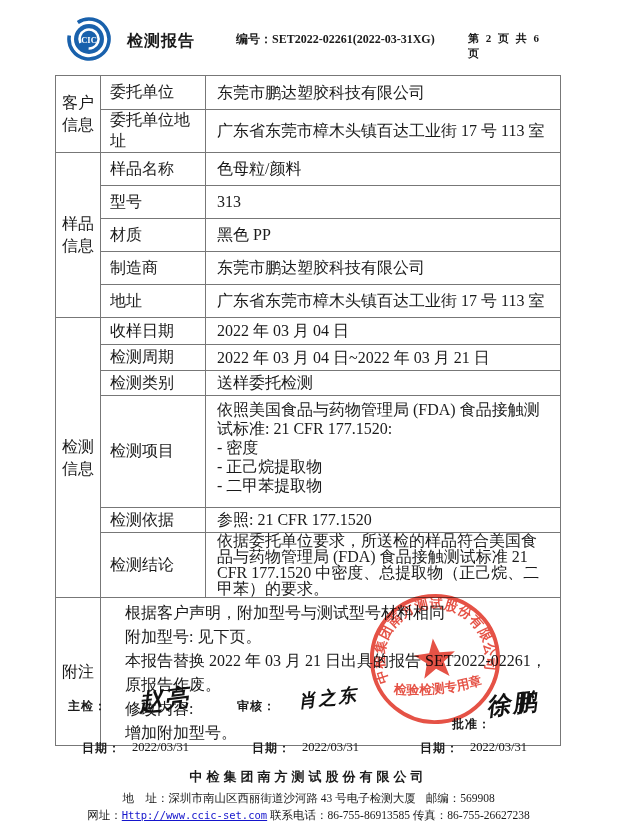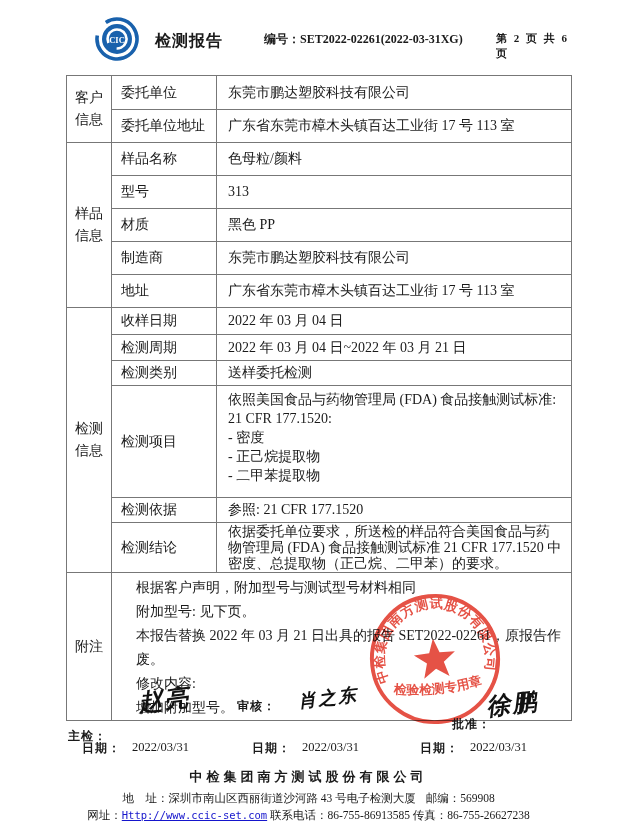--- a/index.html
+++ b/index.html
@@ -6,33 +6,33 @@
   html,body { background:#ffffff; }
   body { font-family: "Liberation Serif", "DejaVu Serif", serif; color:#1a1a1a; }
   .page {
     position: relative;
     width: 617px; height: 840px;
     background:#ffffff;
     overflow: hidden;
   }
 
   
-  .hdr { position:absolute; left:0; top:0; width:553px; height:62px;margin-left:28px; }
+  .hdr { position:absolute; left:0; top:0; width:553px; height:62px; }
   .logo { position:absolute; left:66px; top:17px; width:46px; height:44px; }
   .hdr-title { position:absolute; left:127px; top:31px; font-size:16px; font-weight:bold; letter-spacing:1px; }
   .hdr-no { position:absolute; left:236px; top:31px; font-size:12px; font-weight:bold; }
   .hdr-page { position:absolute; left:468px; top:31px; font-size:11px; font-weight:bold; letter-spacing:2px; }
 
   
   table.info {
-    position:absolute; left:66px; top:75px;
+    position:absolute; left:55px; top:75px;
     width:505px;
     border-collapse: collapse;
     table-layout: fixed;
-    font-size:14px;
+    font-size:16px;
   }
   table.info td {
     border:1px solid #777;
     vertical-align: middle;
     overflow:hidden;
   }
   td.gcell { width:45px; text-align:center; white-space:pre-line; line-height:22px; }
   td.lbl   { width:105px; padding-left:9px; }
   td.val   { width:355px; padding-left:11px; padding-right:8px; line-height:16px; }
   td.val.multiline { white-space:pre-line; line-height:19px; padding-top:4px; padding-bottom:12px; vertical-align:top;}
@@ -168,21 +168,21 @@
     <circle cx="70" cy="70" r="64" fill="none" stroke="#e23a2c" stroke-width="4"></circle>
     <text fill="#e23a2c" font-size="13.5" font-weight="bold" font-family="Liberation Serif, serif">
       <textPath href="#ringPath" startOffset="0" textLength="198">中检集团南方测试股份有限公司</textPath>
     </text>
     <polygon points="70,49 75.3,63.7 90.9,64.2 78.6,73.8 82.9,88.8 70,80 57.1,88.8 61.4,73.8 49.1,64.2 64.7,63.7" fill="#e23a2c"></polygon>
     <text fill="#e23a2c" font-size="13" font-weight="bold" font-family="Liberation Serif, serif" text-anchor="middle">
       <textPath href="#bannerPath" startOffset="50%">检验检测专用章</textPath>
     </text>
   </svg>
 
-  <div class="role-label" style="left:68px; top:728px;">主检：</div>
+  <div class="role-label" style="left:68px; top:698px;">主检：</div>
   <div class="sig" style="left:138px; top:684px;">赵亮</div>
   <div class="role-label" style="left:237px; top:698px;">审核：</div>
   <div class="sig" style="left:298px; top:686px; font-size:18px;">肖之东</div>
   <div class="role-label" style="left:452px; top:716px;">批准：</div>
   <div class="sig" style="left:486px; top:688px;">徐鹏</div>
 
   <div class="date-label" style="left:82px; top:740px;">日期：</div>
   <div class="date-val" style="left:132px; top:740px;">2022/03/31</div>
   <div class="date-label" style="left:252px; top:740px;">日期：</div>
   <div class="date-val" style="left:302px; top:740px;">2022/03/31</div>

